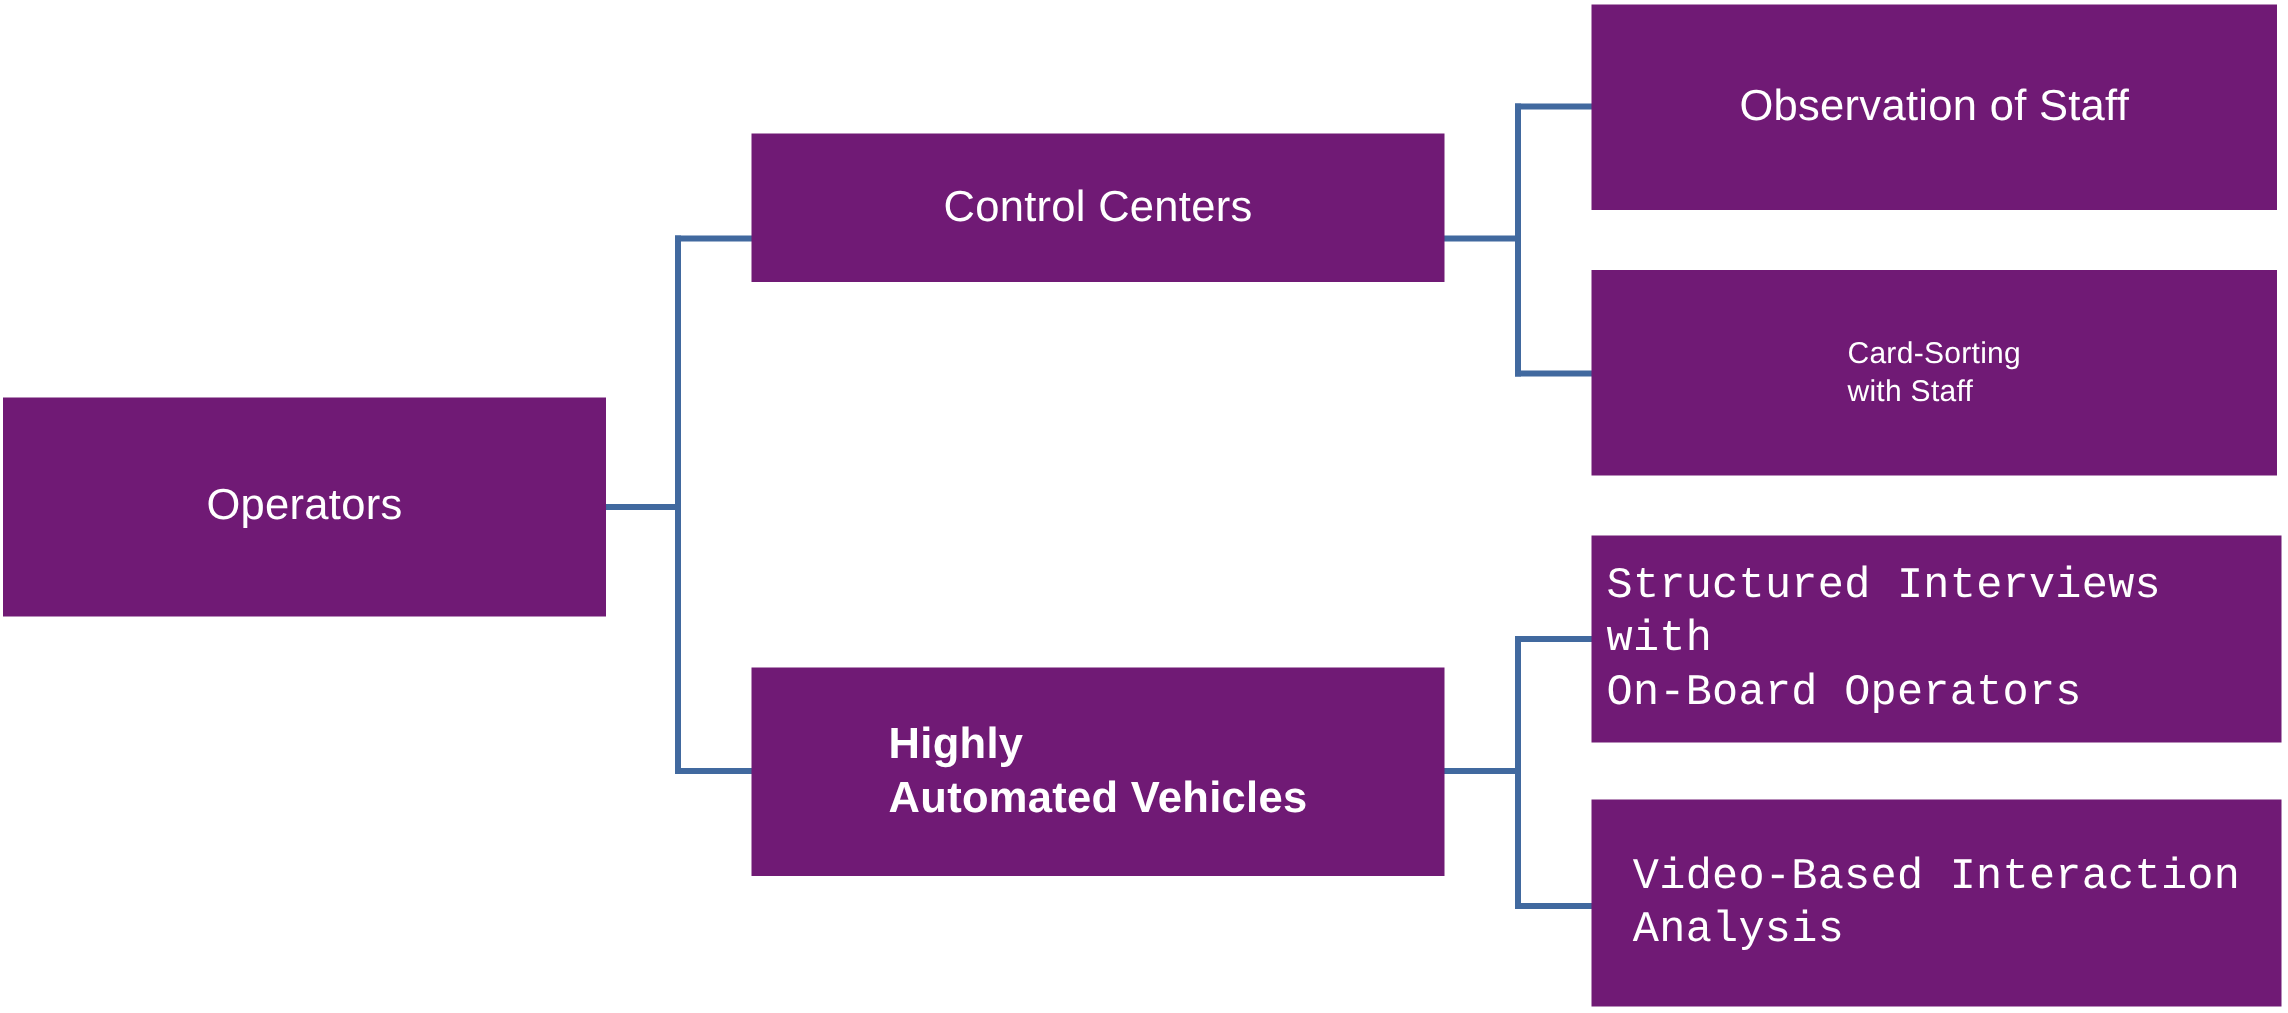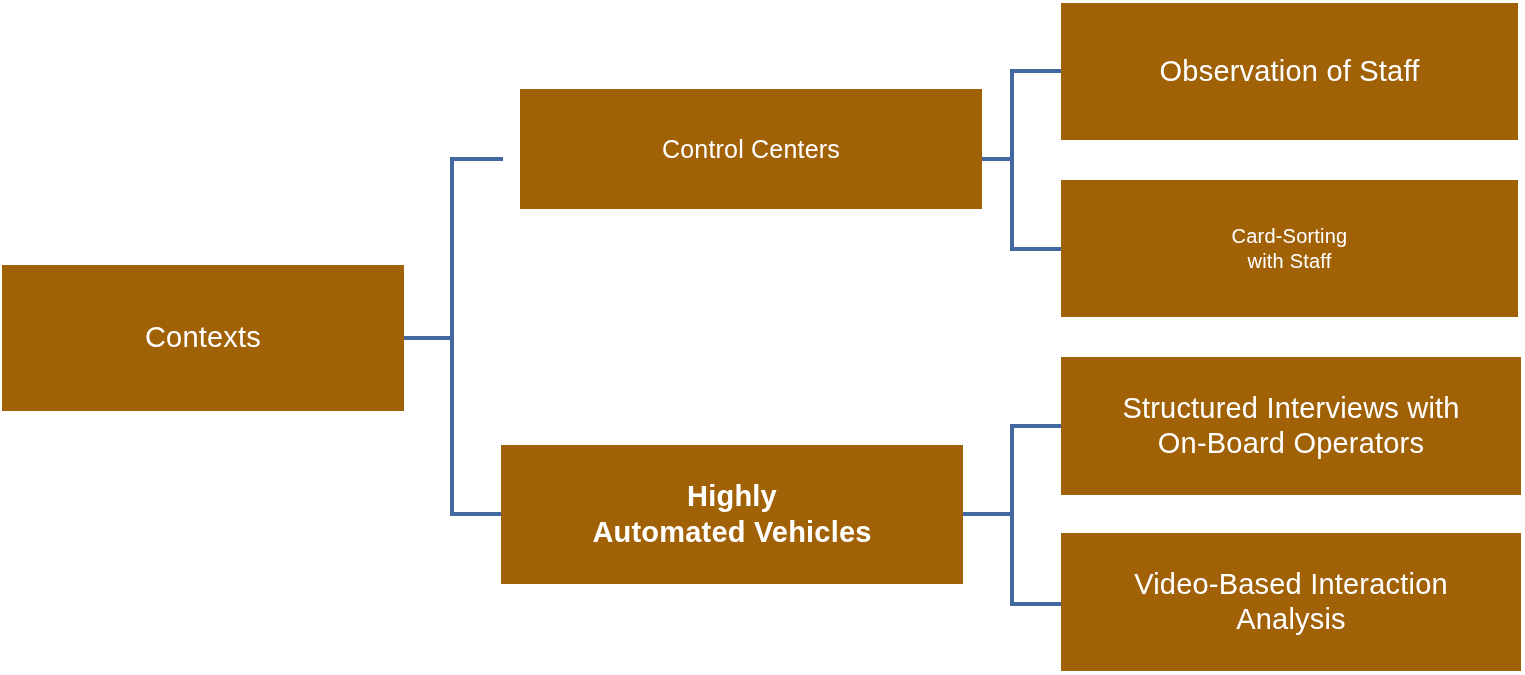--- a/index.html
+++ b/index.html
@@ -14,46 +14,45 @@
   #diagram-canvas {
     position: relative;
     width: 1525px;
     height: 675px;
     background: #ffffff;
     overflow: hidden;
   }
   .node-box {
     position: absolute;
     box-sizing: border-box;
-    background: #a16207;
+    background: #701a75;
     display: flex;
     align-items: center;
     justify-content: center;
-    text-align: center;
     color: #ffffff;
     font-family: "Liberation Sans", sans-serif;
     font-weight: 400;
     line-height: 1.22;
     letter-spacing: 0.2px;
     white-space: pre-line;
     padding: 4px 10px;
   }
   .node-root {
     left: 2px;
     top: 265px;
     width: 402px;
     height: 146px;
     font-size: 29px;
   }
   .node-branch-control {
-    left: 520px;
+    left: 501px;
     top: 89px;
     width: 462px;
-    height: 120px;
-    font-size: 25px;
+    height: 99px;
+    font-size: 29px;
   }
   .node-branch-vehicles {
     left: 501px;
     top: 445px;
     width: 462px;
     height: 139px;
     font-size: 29px;
     font-weight: bold;
   }
   .node-leaf-observation {
@@ -69,27 +68,29 @@
     width: 457px;
     height: 137px;
     font-size: 20px;
   }
   .node-leaf-interviews {
     left: 1061px;
     top: 357px;
     width: 460px;
     height: 138px;
     font-size: 29px;
+    font-family: Liberation Mono, monospace;
   }
   .node-leaf-video {
     left: 1061px;
     top: 533px;
     width: 460px;
     height: 138px;
     font-size: 29px;
+    font-family: Liberation Mono, monospace;
   }
   .connector {
     position: absolute;
     background: #41699f;
   }
   .conn-h { height: 4px; }
   .conn-v { width: 4px; }
 
   
   .c1-stub   { left: 402px;  top: 336px; width: 52px;  }
@@ -122,21 +123,21 @@
   <div class="connector conn-h c2a-stub"></div>
   <div class="connector conn-v c2a-spine"></div>
   <div class="connector conn-h c2a-top"></div>
   <div class="connector conn-h c2a-bottom"></div>
 
   <div class="connector conn-h c2b-stub"></div>
   <div class="connector conn-v c2b-spine"></div>
   <div class="connector conn-h c2b-top"></div>
   <div class="connector conn-h c2b-bottom"></div>
 
-  <div class="node-box node-root">Contexts</div>
+  <div class="node-box node-root">Operators</div>
 
   <div class="node-box node-branch-control">Control Centers</div>
 
   <div class="node-box node-branch-vehicles">Highly
 Automated Vehicles</div>
 
   <div class="node-box node-leaf-observation">Observation of Staff</div>
 
   <div class="node-box node-leaf-cardsorting">Card-Sorting
 with Staff</div>

